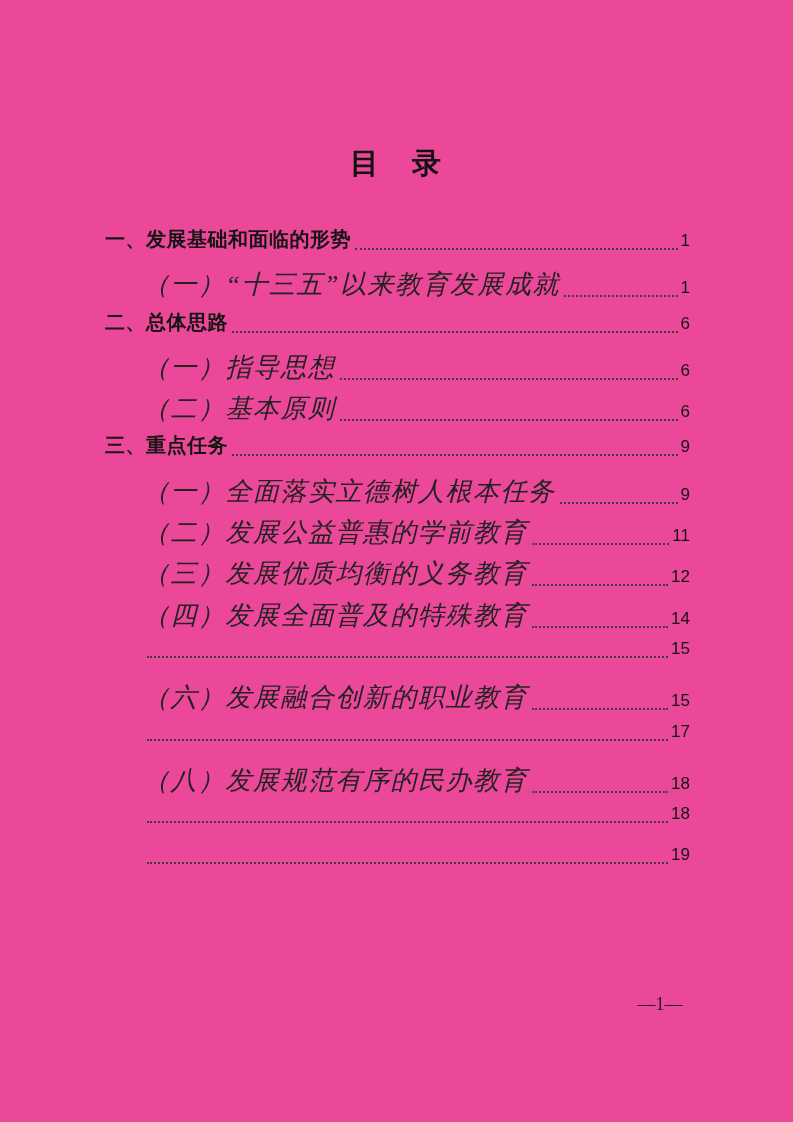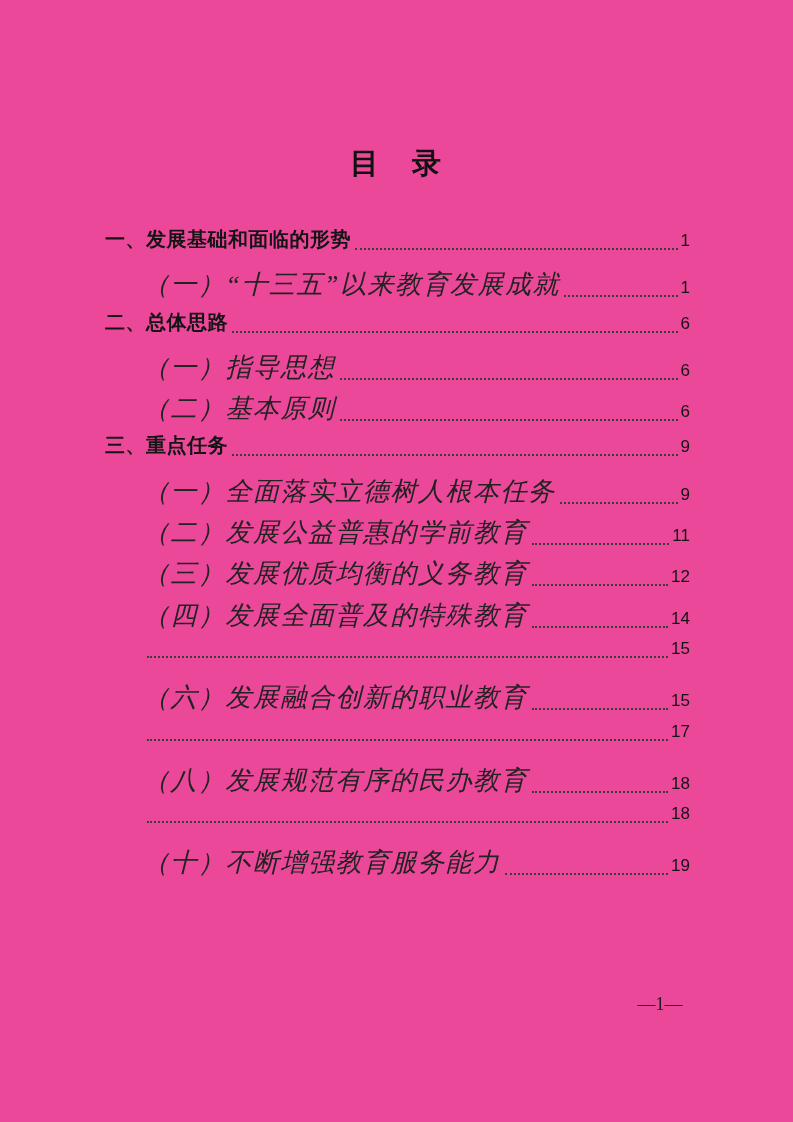--- a/index.html
+++ b/index.html
@@ -170,21 +170,20 @@
     <span class="dots">​</span>
     <span class="toc-pagenum">18</span>
   </div>
 
   <div class="toc-row level-2">
     <span class="dots">​</span>
     <span class="toc-pagenum">18</span>
   </div>
 
   <div class="toc-row level-2">
-    <span class="toc-label">（十）不断增强教育服务能力</span>
     <span class="dots">​</span>
     <span class="toc-pagenum">19</span>
   </div>
 </div>
 
   <div class="footer-pagenum">—1—</div>
 
 </div>
 
 </body></html>

